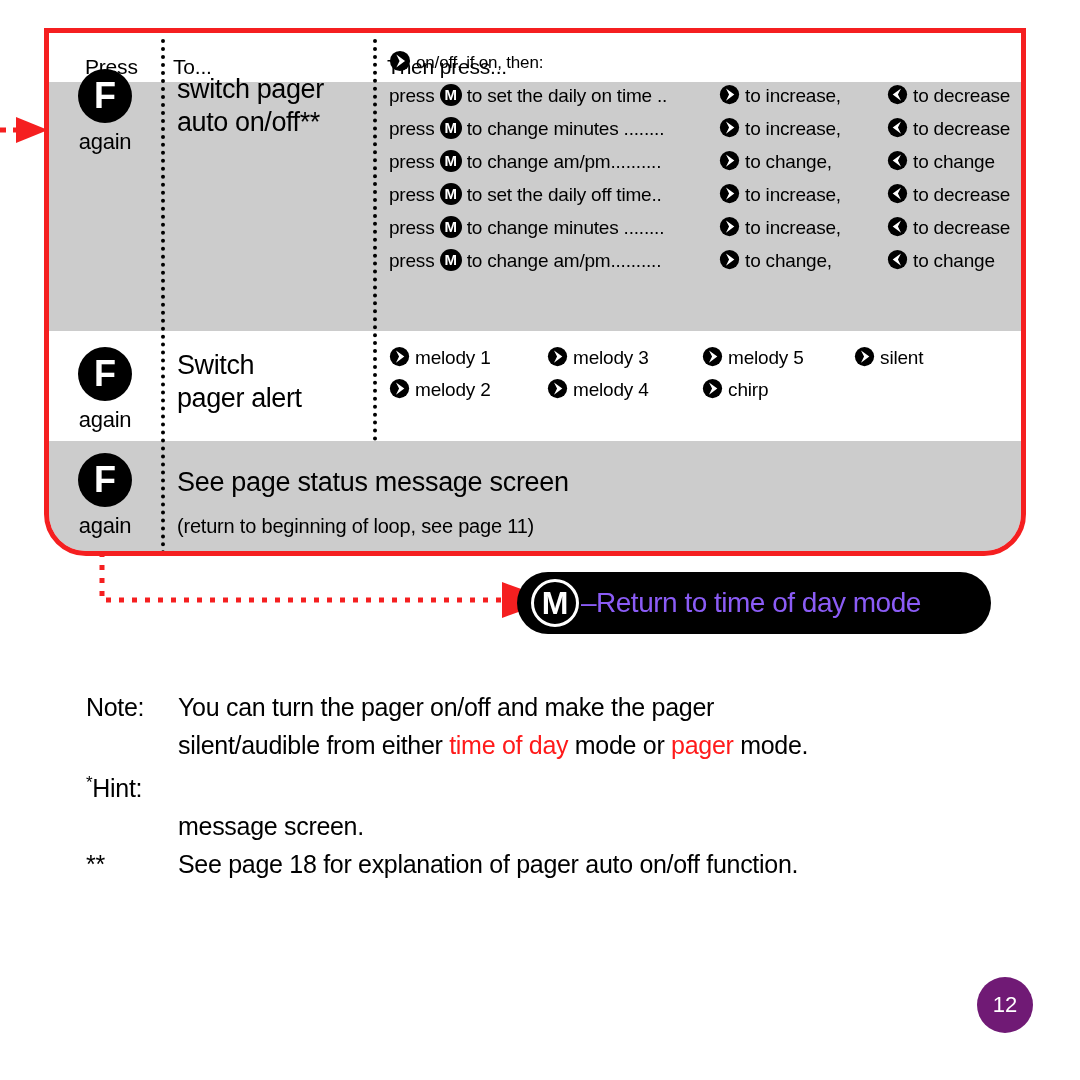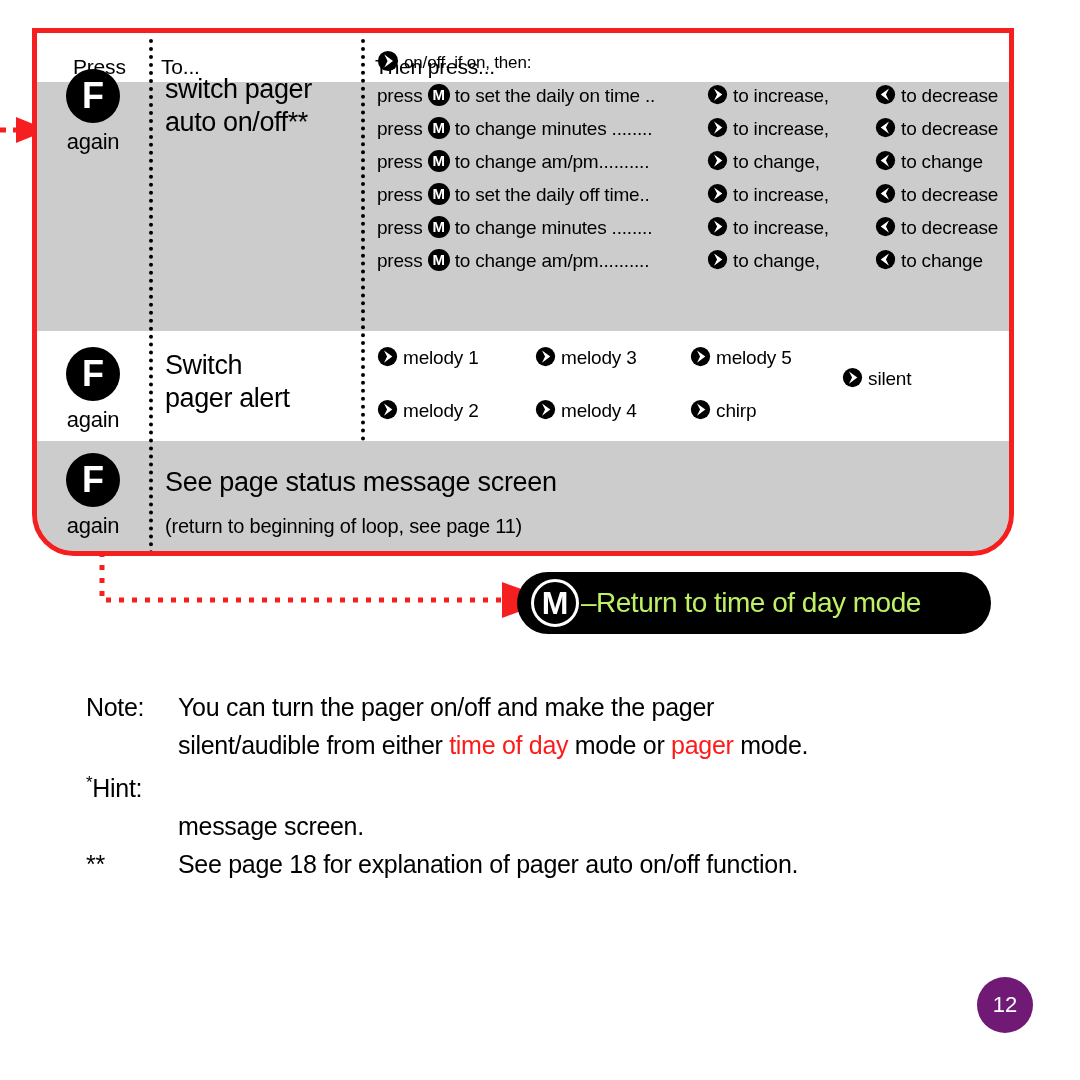--- a/index.html
+++ b/index.html
@@ -12,21 +12,21 @@
     height: 1080px;
     position: relative;
     font-family: "Liberation Sans", sans-serif;
     color: #000000;
     overflow: hidden;
   }
 
   
   #table-frame {
     position: absolute;
-    left: 32px;
+    left: 44px;
     top: 28px;
     width: 982px;
     height: 528px;
     border: 5px solid #f51f20;
     border-radius: 0 0 42px 42px;
     box-sizing: border-box;
     background: #fca5a5;
     overflow: hidden;
   }
 
@@ -147,21 +147,21 @@
   .melody-row { display: flex; }
   .melody-item {
     font-size: 19px;
     line-height: 26px;
     white-space: nowrap;
     letter-spacing: -0.2px;
   }
   .m-c1 { width: 158px; flex: none; }
   .m-c2 { width: 155px; flex: none; }
   .m-c3 { width: 152px; flex: none; }
-  .m-c4 { flex: none; margin-top: 21px; }
+  .m-c4 { flex: none; }
 
   
   #status-title {
     position: absolute;
     left: 128px;
     top: 54px;
     font-size: 27px;
     letter-spacing: -0.3px;
     white-space: nowrap;
   }
@@ -226,21 +226,21 @@
     color: #ffffff;
     display: flex;
     align-items: center;
     justify-content: center;
     font-size: 32px;
     font-weight: bold;
     box-sizing: border-box;
     flex: none;
   }
   #mode-pill .m-text {
-    color: #bef264;
+    color: #8b5cf6;
     font-size: 28px;
     letter-spacing: -0.5px;
     margin-left: 2px;
     white-space: nowrap;
   }
 
   
   #notes {
     position: absolute;
     left: 86px;

